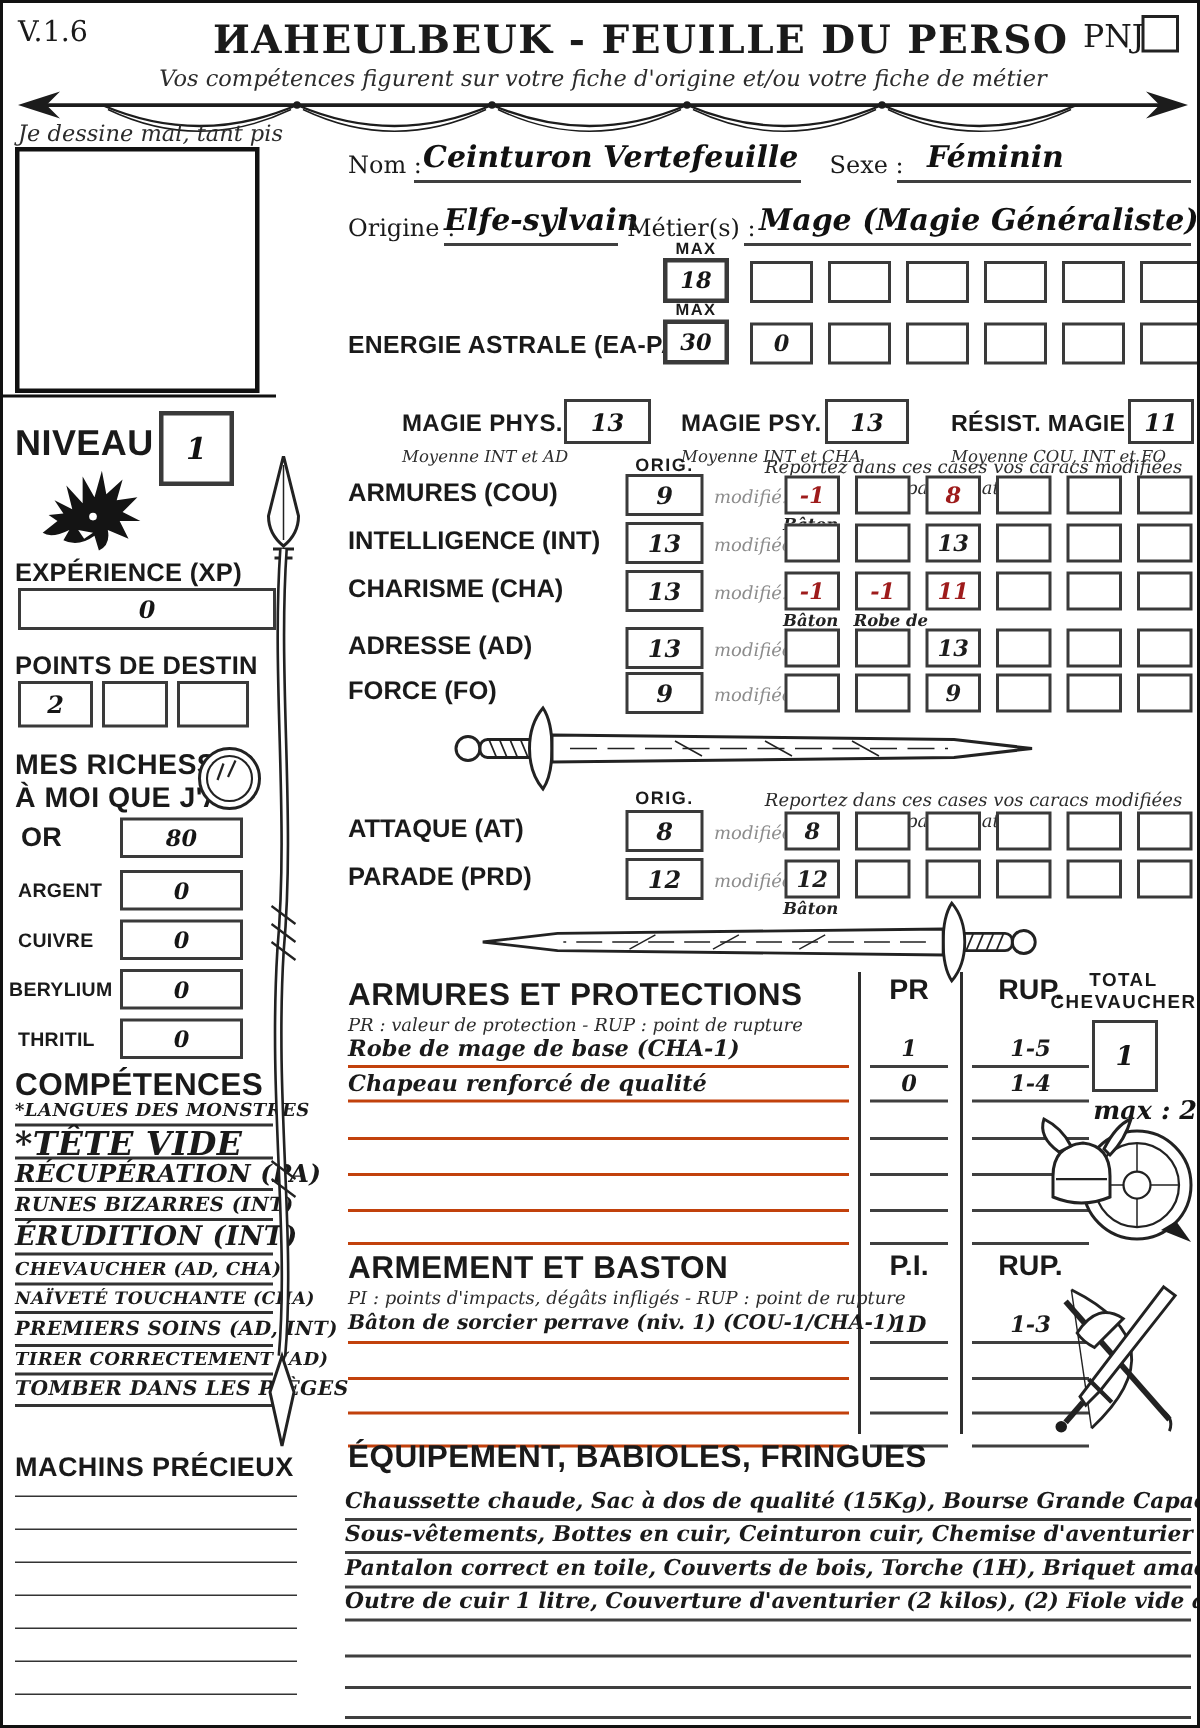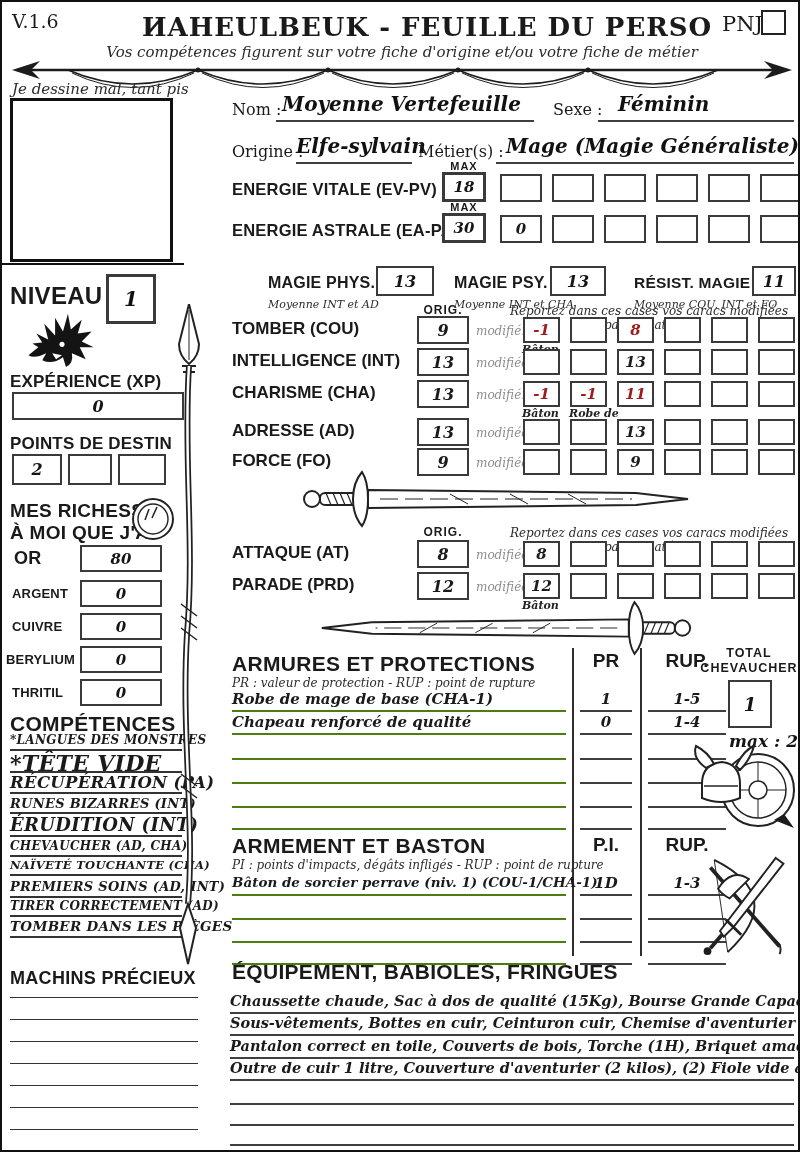--- a/index.html
+++ b/index.html
@@ -33,21 +33,21 @@
   .cell{position:relative;width:37px;height:26px;border:2px solid #3a3a3a;background:#fff}
   .cv{position:absolute;inset:0;display:flex;align-items:center;justify-content:center;
       font:italic 700 15px "DejaVu Serif",serif;color:#1d1d1d;font-style:italic}
   .cc{position:absolute;top:24px;left:-3px;width:64px;font:italic 600 11px "DejaVu Serif",serif;color:#222;white-space:nowrap}
   
   .ecells{display:flex;gap:10px;align-items:flex-end}
   .ecell{width:42px;height:28px;border:2px solid #3a3a3a;background:#fff;display:flex;align-items:center;justify-content:center;
          font:italic 700 15px "DejaVu Serif",serif}
   .emax{width:44px;height:30px;border-width:3px;margin-right:4px}
   
-  .aname{position:absolute;left:230px;width:334px;height:22px;border-bottom:2px solid #4d7c0f;
+  .aname{position:absolute;left:230px;width:334px;height:22px;border-bottom:2px solid #c2410c;
          font:italic 700 15px "DejaVu Serif",serif;white-space:nowrap}
   .acol1{position:absolute;left:578px;width:52px;height:22px;border-bottom:2px solid #3f3f3f;text-align:center;
          font:italic 700 15px "DejaVu Serif",serif}
   .acol2{position:absolute;left:646px;width:78px;height:22px;border-bottom:2px solid #3f3f3f;text-align:center;
          font:italic 700 15px "DejaVu Serif",serif}
   .eqline{position:absolute;left:228px;width:564px;height:22px;border-bottom:2px solid #3f3f3f;
           font:italic 700 14.5px "DejaVu Serif",serif;white-space:nowrap}
   .skill{position:absolute;left:8px;width:172px;border-bottom:2px solid #333;
          font-family:"DejaVu Serif",serif;font-style:italic;font-weight:700;letter-spacing:.3px;white-space:nowrap}
   .mline{position:absolute;left:8px;width:188px;border-bottom:1.5px solid #333}
@@ -152,31 +152,30 @@
       <line x1="14" y1="62" x2="28" y2="62" stroke="#222" stroke-width="2"></line>
       <line x1="15" y1="68" x2="27" y2="68" stroke="#222" stroke-width="2"></line>
       <path d="M21 62 C15 150 27 240 19 330 C13 430 27 520 20 600" fill="none" stroke="#222" stroke-width="6"></path>
       <path d="M21 62 C15 150 27 240 19 330 C13 430 27 520 20 600" fill="none" stroke="#fff" stroke-width="2.5"></path>
       <path d="M13 300 L29 312 M13 312 L29 324 M13 324 L29 336 M13 470 L29 482 M13 482 L29 494" stroke="#222" stroke-width="1.5"></path>
       <path d="M20 600 L28 624 L20 660 L12 624 Z" fill="#fff" stroke="#222" stroke-width="2"></path>
     </svg>
   </div>
 
   <div class="abs celt" style="left:230px;top:98px;font-size:16px">Nom :</div>
-  <div class="abs uline hwbig" style="left:274px;top:90px;width:258px;height:30px;padding-left:6px">Moyenne Vertefeuille</div>
+  <div class="abs uline hwbig" style="left:274px;top:90px;width:258px;height:30px;padding-left:6px">Ceinturon Vertefeuille</div>
   <div class="abs celt" style="left:551px;top:98px;font-size:16px">Sexe :</div>
   <div class="abs uline hwbig" style="left:596px;top:90px;width:196px;height:30px;padding-left:20px">Féminin</div>
 
   <div class="abs celt" style="left:230px;top:140px;font-size:16px">Origine :</div>
   <div class="abs uline hwbig" style="left:294px;top:132px;width:116px;height:30px">Elfe-sylvain</div>
   <div class="abs celt" style="left:416px;top:140px;font-size:16px">Métier(s) :</div>
   <div class="abs uline hwbig" style="left:494px;top:132px;width:298px;height:30px;padding-left:10px">Mage (Magie Généraliste)</div>
 
   <div class="abs maxlbl" style="left:436px;top:158px;width:52px">MAX</div>
-  <div class="abs lbl" style="left:230px;top:178px;font-size:16.5px">ENERGIE VITALE (EV-PV)</div>
   <div class="abs ecells" style="left:440px;top:170px">
     <span class="ecell emax hw">18</span>
     <span class="ecell"></span>
     <span class="ecell"></span>
     <span class="ecell"></span>
     <span class="ecell"></span>
     <span class="ecell"></span>
     <span class="ecell"></span>
   </div>
 
@@ -201,21 +200,21 @@
   <div class="abs cap" style="left:452px;top:296px;font-size:11px">Moyenne INT et CHA</div>
 
   <div class="abs lbl" style="left:632px;top:272px;font-size:15.5px">RÉSIST. MAGIE</div>
   <div class="abs bx hw" style="left:750px;top:264px;width:44px;height:30px;border-width:2.5px;font-size:16px">11</div>
   <div class="abs cap" style="left:632px;top:296px;font-size:11px">Moyenne COU, INT et FO</div>
 
   <div class="abs maxlbl" style="left:415px;top:301px;width:52px;font-size:12px">ORIG.</div>
   <div class="abs cap" style="left:500px;top:302px;width:294px;text-align:center;font-size:12px">Reportez dans ces cases vos caracs modifiées par le matériel</div>
 
   <div class="statrow" style="top:314px">
-    <span class="slabel">TOMBER (COU)</span>
+    <span class="slabel">ARMURES (COU)</span>
     <span class="obox">9</span>
     <span class="mod modp">modifié...</span>
     <span class="cells">
       <span class="cell">
           <span class="cv" style="color: rgb(158, 27, 27);">-1</span>
           <span class="cc">Bâton</span>
         </span>
       <span class="cell"></span>
       <span class="cell">
           <span class="cv" style="color: rgb(158, 27, 27);">8</span>

